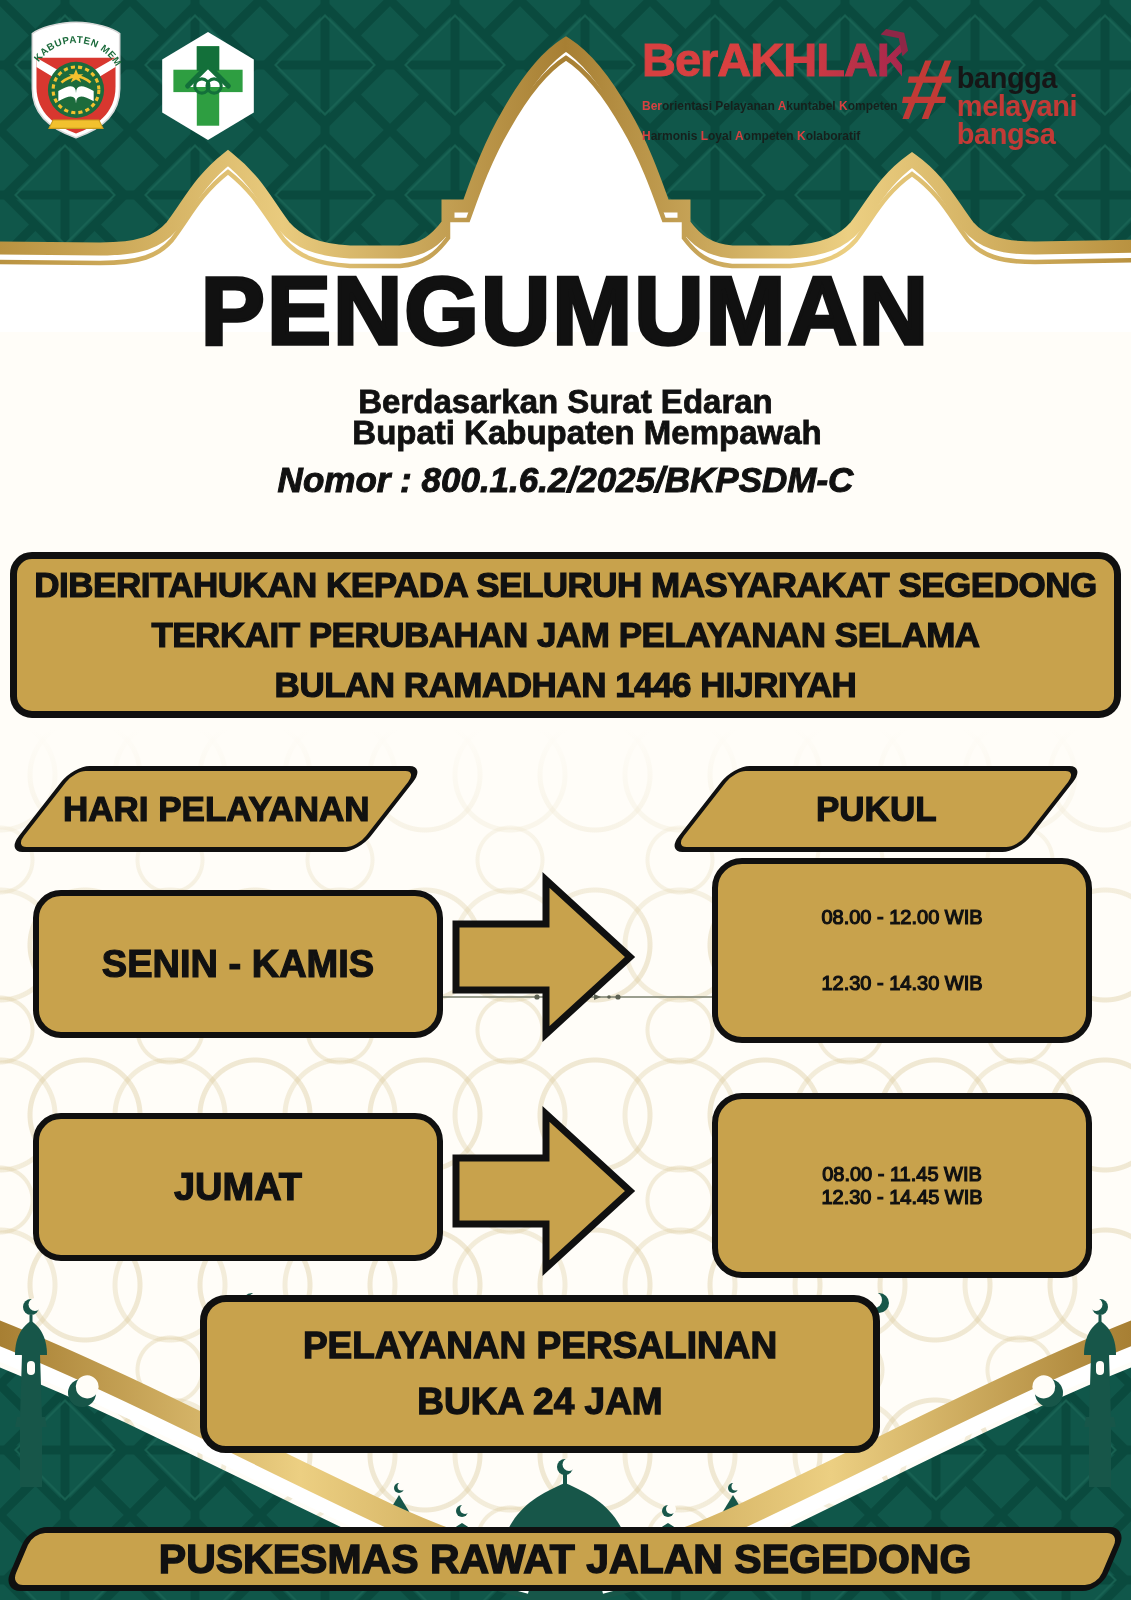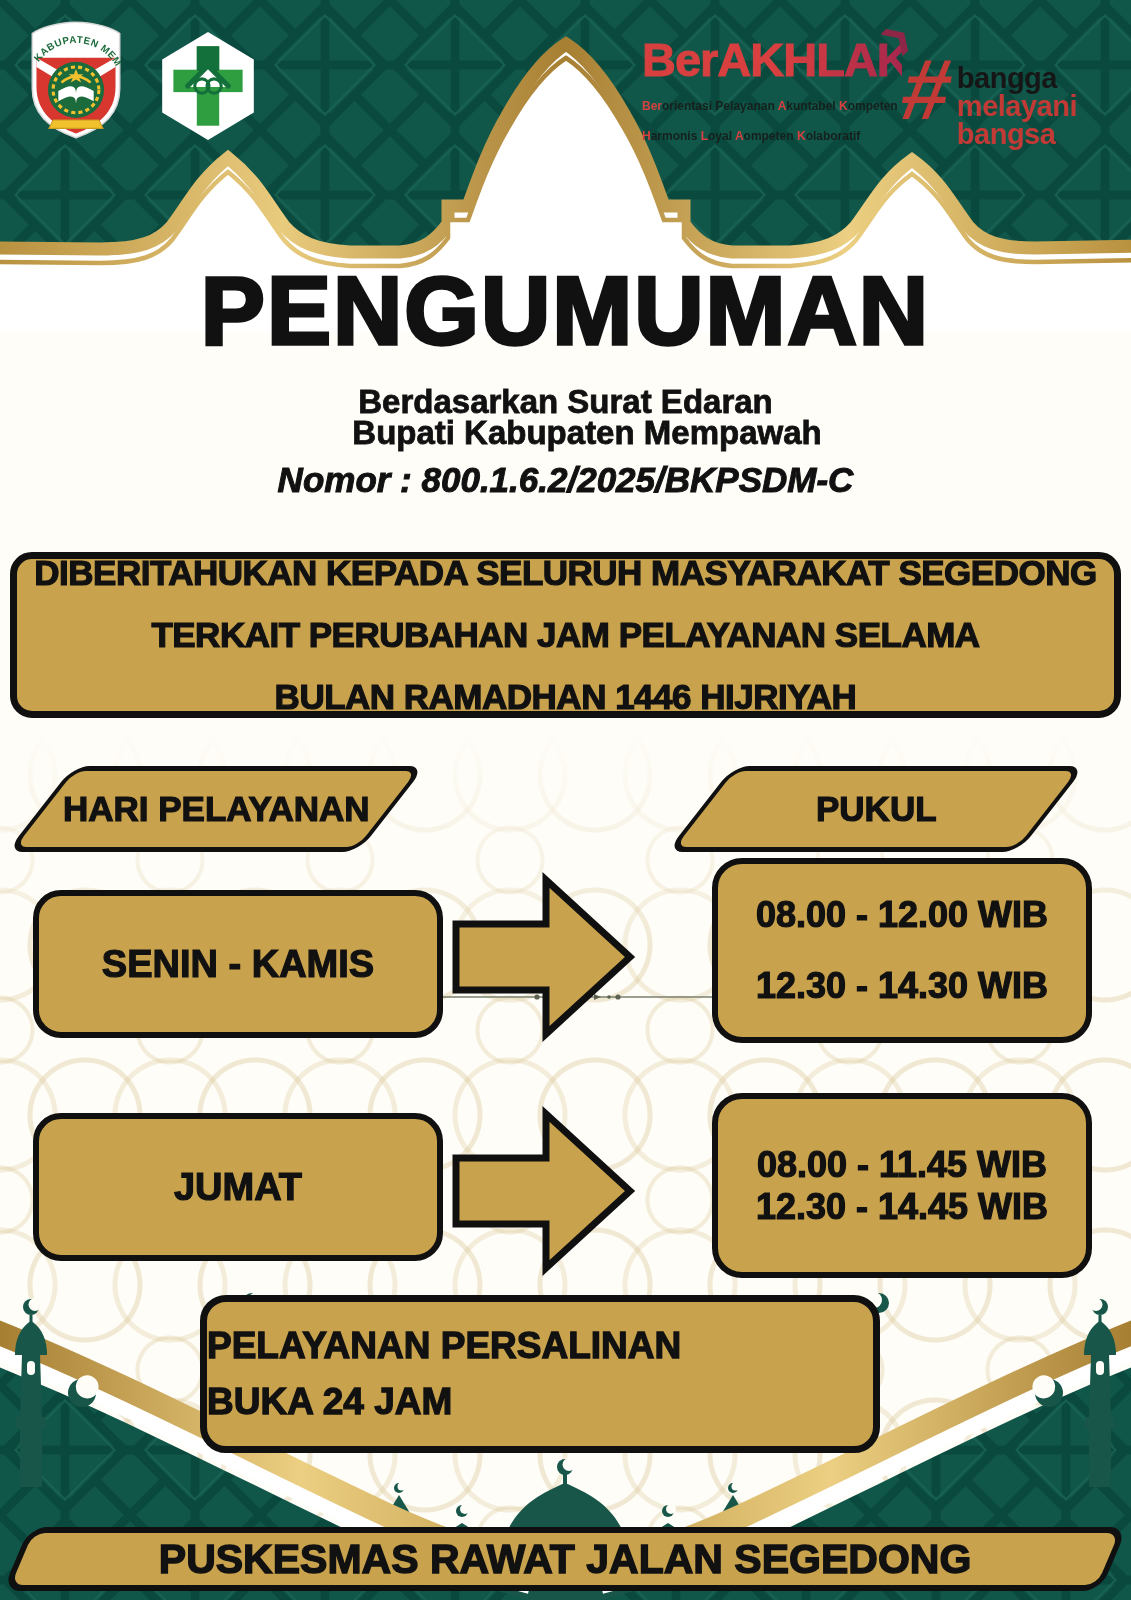--- a/index.html
+++ b/index.html
@@ -56,21 +56,21 @@
     font-size:96px;font-weight:800;letter-spacing:2px;color:#111;
     -webkit-text-stroke:3.5px #111;
   }
   .sub1{position:absolute;left:0;top:368px;width:100%;font-size:33px;font-weight:800;margin-top:15px;-webkit-text-stroke:0.8px #111;}
   .sub2{position:absolute;left:0;top:414px;width:100%;font-size:33px;font-weight:800;padding-left:43px;-webkit-text-stroke:0.8px #111;}
   .sub3{position:absolute;left:0;top:460px;width:100%;font-size:35px;font-weight:800;font-style:italic;-webkit-text-stroke:1px #111;}
   
   .notice{
     position:absolute;left:10px;top:552px;width:1111px;height:166px;z-index:2;
     background:#c8a24c;border:7px solid #101010;border-radius:22px;
-    display:flex;flex-direction:column;justify-content:center;text-align:center;gap:12px;
+    display:flex;flex-direction:column;justify-content:center;text-align:center;
   }
   .notice div{font-size:35px;font-weight:800;line-height:50px;letter-spacing:-0.5px;-webkit-text-stroke:1.2px #111;}
   
   .para{
     position:absolute;height:86px;z-index:2;background:#c8a24c;border:5px solid #101010;border-radius:16px;
     transform:skewX(-38deg);display:flex;align-items:center;justify-content:center;
   }
   .para .t{transform:skewX(38deg);font-size:35px;font-weight:800;-webkit-text-stroke:1.2px #111;}
   .hdr-day{left:40px;top:766px;width:352px;}
   .hdr-time{left:700px;top:766px;width:352px;}
@@ -78,31 +78,31 @@
     position:absolute;left:33px;width:410px;height:148px;z-index:2;
     background:#c8a24c;border:6px solid #101010;border-radius:28px;
     display:flex;align-items:center;justify-content:center;
   }
   .daybox .t{font-size:38px;font-weight:800;-webkit-text-stroke:1.2px #111;}
   .timebox{
     position:absolute;left:712px;width:380px;height:185px;z-index:2;
     background:#c8a24c;border:6px solid #101010;border-radius:30px;
     display:flex;flex-direction:column;justify-content:space-evenly;text-align:center;
   }
-  .timebox .t{font-size:36px;font-weight:700;-webkit-text-stroke:1.2px #111;}
+  .timebox .t{font-size:20px;font-weight:400;-webkit-text-stroke:1.2px #111;}
   .row1-day{top:890px;} .row1-time{top:858px;}
   .row2-day{top:1113px;} .row2-time{top:1093px;justify-content:center;}
   .arrow{position:absolute;left:448px;width:190px;height:190px;z-index:2;}
   .arrow1{top:862px;} .arrow2{top:1096px;}
   .divider{position:absolute;left:425px;top:988px;z-index:1;}
   
   .maternity{
     position:absolute;left:200px;top:1295px;width:680px;height:158px;z-index:3;
     background:#c8a24c;border:7px solid #101010;border-radius:26px;
-    display:flex;flex-direction:column;justify-content:center;
+    display:flex;flex-direction:column;justify-content:center;text-align:center;
   }
   .maternity div{font-size:37px;font-weight:800;line-height:56px;-webkit-text-stroke:1.3px #111;}
   .footer-svg{position:absolute;left:0;top:1255px;z-index:2;}
   .banner{
     position:absolute;left:16px;top:1527px;width:1098px;height:64px;z-index:4;
     background:#c8a24c;border:6px solid #101010;border-radius:18px;
     transform:skewX(-23deg);display:flex;align-items:center;justify-content:center;
   }
   .banner .t{transform:skewX(23deg);font-size:41px;font-weight:800;-webkit-text-stroke:1.4px #111;}
 </style>

